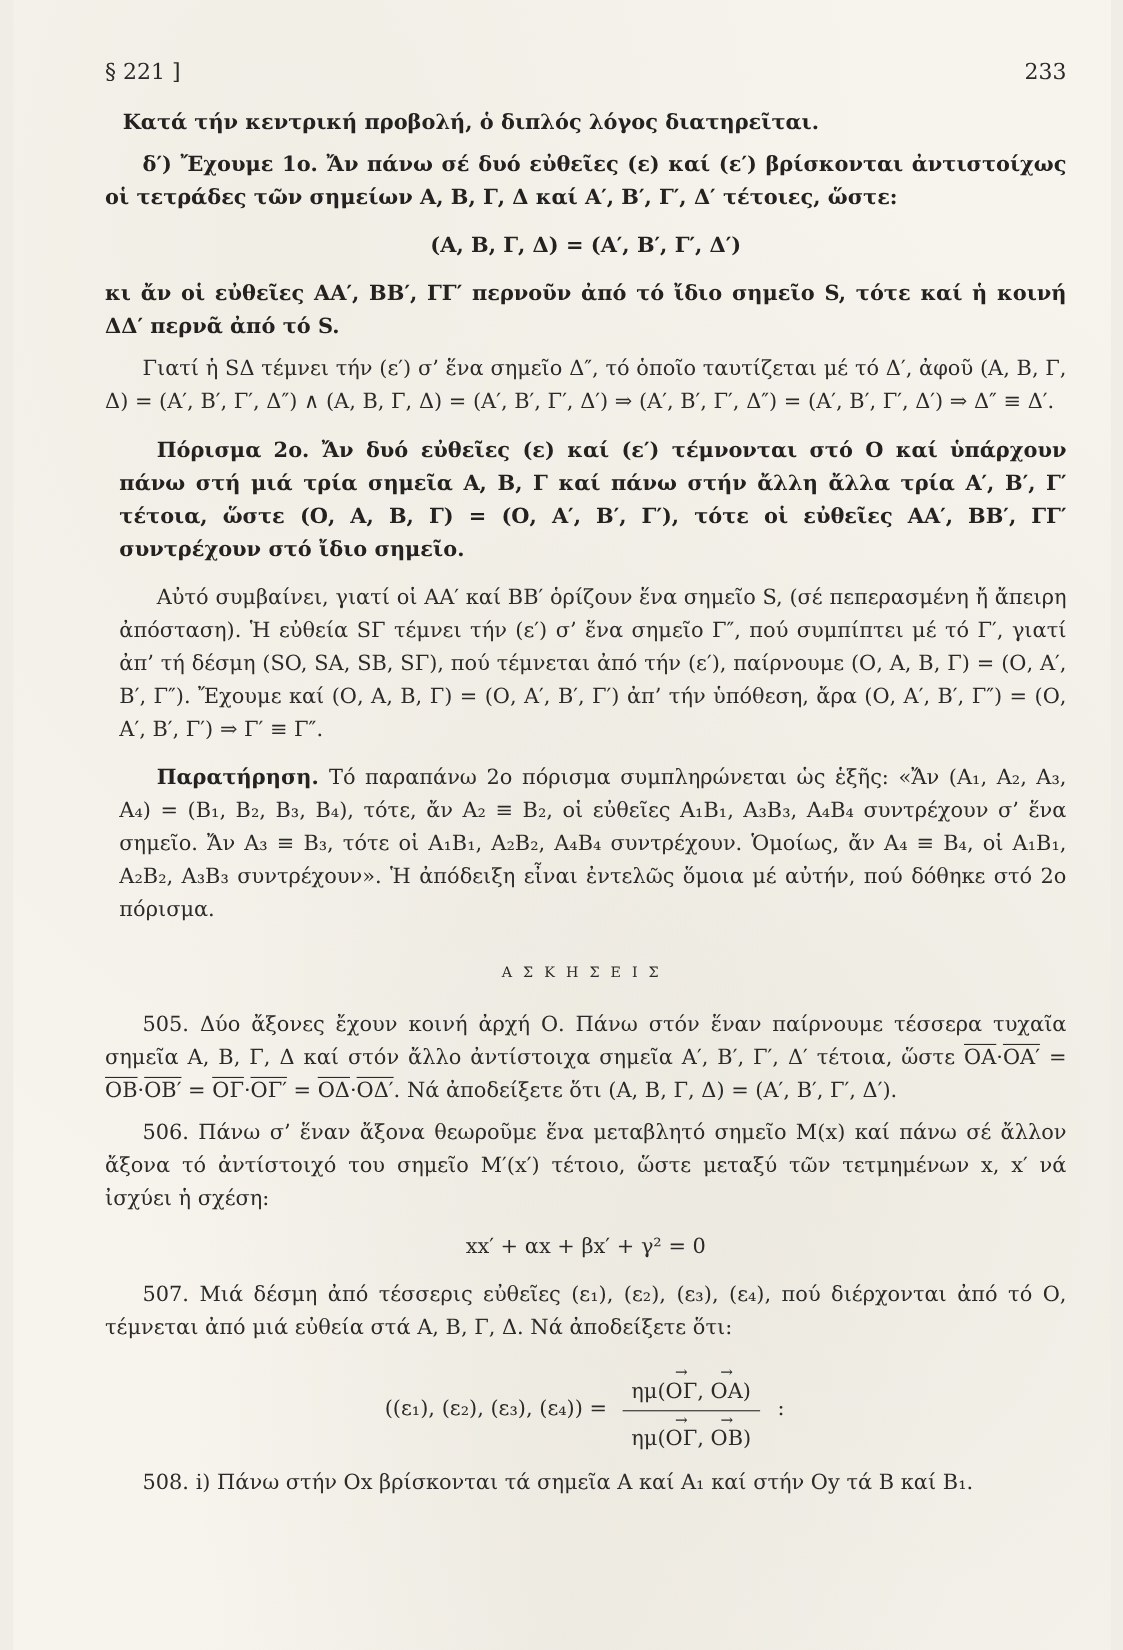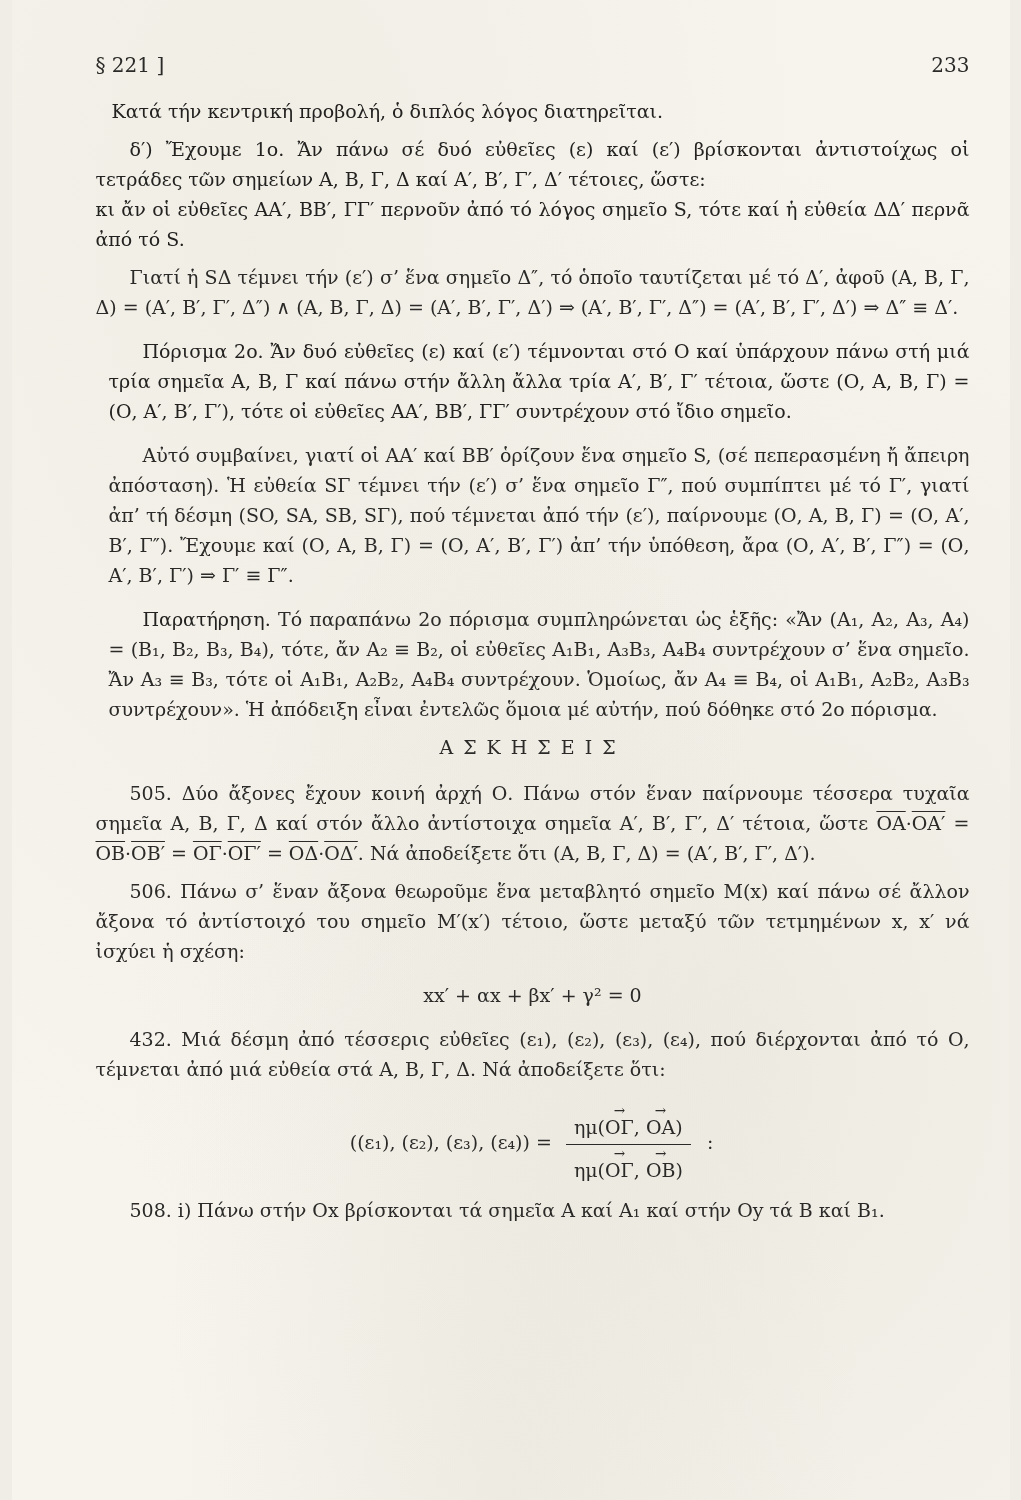--- a/index.html
+++ b/index.html
@@ -31,34 +31,34 @@
     align-items: baseline;
     font-size: 20px;
     margin-bottom: 16px;
   }
   .para {
     margin: 0;
     text-align: justify;
   }
   .indent   { text-indent: 34px; }
   .head-indent { text-indent: 16px; }
-  .b        { font-weight: 400; color: #232220; }
+  .b        { font-weight: 700; color: #232220; }
   .gap-sm   { margin-top: 8px; }
   .gap-md   { margin-top: 14px; margin-left: 13px; }
   .formula {
     text-align: center;
     margin-top: 14px;
     margin-bottom: 14px;
   }
   .exercises-heading {
     text-align: center;
     letter-spacing: 10px;
-    margin-top: 8px;
+    margin-top: 28px;
     margin-bottom: 16px;
-    font-size: 19px;
+    font-size: 13px;
   }
   .ov { text-decoration: overline; }
   .vec {
     position: relative;
     display: inline-block;
   }
   .vec::after {
     content: "→";
     position: absolute;
     left: 50%;
@@ -102,30 +102,31 @@
 <body>
 
 <div class="page">
   <div class="header">
     <span>§ 221 ]</span>
     <span>233</span>
   </div>
   <div>
       <p class="para head-indent b"><span class="b">Κατά τήν κεντρική προβολή, ὁ διπλός λόγος διατηρεῖται.</span></p>
       <p class="para indent b gap-sm"><span class="b">δ′) Ἔχουμε 1ο. </span><span class="b">Ἄν πάνω σέ δυό εὐθεῖες (ε) καί (ε′) βρίσκονται ἀντιστοίχως οἱ τετράδες τῶν σημείων Α, Β, Γ, Δ καί Α′, Β′, Γ′, Δ′ τέτοιες, ὥστε:</span></p>
-      <p class="para b"><span class="b">κι ἄν οἱ εὐθεῖες ΑΑ′, ΒΒ′, ΓΓ′ περνοῦν ἀπό τό λόγος σημεῖο S, τότε καί ἡ εὐθεία ΔΔ′ περνᾶ ἀπό τό S.</span></p>
+      <div class="formula b"><span class="b">(Α, Β, Γ, Δ) = (Α′, Β′, Γ′, Δ′)</span></div>
+      <p class="para b"><span class="b">κι ἄν οἱ εὐθεῖες ΑΑ′, ΒΒ′, ΓΓ′ περνοῦν ἀπό τό ἴδιο σημεῖο S, τότε καί ἡ κοινή ΔΔ′ περνᾶ ἀπό τό S.</span></p>
       <p class="para indent gap-sm"><span>Γιατί ἡ SΔ τέμνει τήν (ε′) σ’ ἕνα σημεῖο Δ″, τό ὁποῖο ταυτίζεται μέ τό Δ′, ἀφοῦ (Α, Β, Γ, Δ) = (Α′, Β′, Γ′, Δ″) ∧ (Α, Β, Γ, Δ) = (Α′, Β′, Γ′, Δ′) ⇒ (Α′, Β′, Γ′, Δ″) = (Α′, Β′, Γ′, Δ′) ⇒ Δ″ ≡ Δ′.</span></p>
       <p class="para indent b gap-md"><span class="b">Πόρισμα 2ο. </span><span class="b">Ἄν δυό εὐθεῖες (ε) καί (ε′) τέμνονται στό Ο καί ὑπάρχουν πάνω στή μιά τρία σημεῖα Α, Β, Γ καί πάνω στήν ἄλλη ἄλλα τρία Α′, Β′, Γ′ τέτοια, ὥστε (Ο, Α, Β, Γ) = (Ο, Α′, Β′, Γ′), τότε οἱ εὐθεῖες ΑΑ′, ΒΒ′, ΓΓ′ συντρέχουν στό ἴδιο σημεῖο.</span></p>
       <p class="para indent gap-md"><span>Αὐτό συμβαίνει, γιατί οἱ ΑΑ′ καί ΒΒ′ ὁρίζουν ἕνα σημεῖο S, (σέ πεπερασμένη ἤ ἄπειρη ἀπόσταση). Ἡ εὐθεία SΓ τέμνει τήν (ε′) σ’ ἕνα σημεῖο Γ″, πού συμπίπτει μέ τό Γ′, γιατί ἀπ’ τή δέσμη (SO, SA, SB, SΓ), πού τέμνεται ἀπό τήν (ε′), παίρνουμε (Ο, Α, Β, Γ) = (Ο, Α′, Β′, Γ″). Ἔχουμε καί (Ο, Α, Β, Γ) = (Ο, Α′, Β′, Γ′) ἀπ’ τήν ὑπόθεση, ἄρα (Ο, Α′, Β′, Γ″) = (Ο, Α′, Β′, Γ′) ⇒ Γ′ ≡ Γ″.</span></p>
       <p class="para indent gap-md"><span class="b">Παρατήρηση. </span><span>Τό παραπάνω 2ο πόρισμα συμπληρώνεται ὡς ἑξῆς: «Ἄν (Α₁, Α₂, Α₃, Α₄) = (Β₁, Β₂, Β₃, Β₄), τότε, ἄν Α₂ ≡ Β₂, οἱ εὐθεῖες Α₁Β₁, Α₃Β₃, Α₄Β₄ συντρέχουν σ’ ἕνα σημεῖο. Ἄν Α₃ ≡ Β₃, τότε οἱ Α₁Β₁, Α₂Β₂, Α₄Β₄ συντρέχουν. Ὁμοίως, ἄν Α₄ ≡ Β₄, οἱ Α₁Β₁, Α₂Β₂, Α₃Β₃ συντρέχουν». Ἡ ἀπόδειξη εἶναι ἐντελῶς ὅμοια μέ αὐτήν, πού δόθηκε στό 2ο πόρισμα.</span></p>
       <div class="exercises-heading"><span>ΑΣΚΗΣΕΙΣ</span></div>
       <p class="para indent gap-sm"><span>505. Δύο ἄξονες ἔχουν κοινή ἀρχή Ο. Πάνω στόν ἕναν παίρνουμε τέσσερα τυχαῖα σημεῖα Α, Β, Γ, Δ καί στόν ἄλλο ἀντίστοιχα σημεῖα Α′, Β′, Γ′, Δ′ τέτοια, ὥστε </span><span class="ov">ΟΑ</span><span>·</span><span class="ov">ΟΑ′</span><span> = </span><span class="ov">ΟΒ</span><span>·</span><span class="ov">ΟΒ′</span><span> = </span><span class="ov">ΟΓ</span><span>·</span><span class="ov">ΟΓ′</span><span> = </span><span class="ov">ΟΔ</span><span>·</span><span class="ov">ΟΔ′</span><span>. Νά ἀποδείξετε ὅτι (Α, Β, Γ, Δ) = (Α′, Β′, Γ′, Δ′).</span></p>
       <p class="para indent gap-sm"><span>506. Πάνω σ’ ἕναν ἄξονα θεωροῦμε ἕνα μεταβλητό σημεῖο Μ(x) καί πάνω σέ ἄλλον ἄξονα τό ἀντίστοιχό του σημεῖο Μ′(x′) τέτοιο, ὥστε μεταξύ τῶν τετμημένων x, x′ νά ἰσχύει ἡ σχέση:</span></p>
       <div class="formula"><span>xx′ + αx + βx′ + γ² = 0</span></div>
-      <p class="para indent gap-sm"><span>432. Μιά δέσμη ἀπό τέσσερις εὐθεῖες (ε₁), (ε₂), (ε₃), (ε₄), πού διέρχονται ἀπό τό Ο, τέμνεται ἀπό μιά εὐθεία στά Α, Β, Γ, Δ. Νά ἀποδείξετε ὅτι:</span></p>
+      <p class="para indent gap-sm"><span>507. Μιά δέσμη ἀπό τέσσερις εὐθεῖες (ε₁), (ε₂), (ε₃), (ε₄), πού διέρχονται ἀπό τό Ο, τέμνεται ἀπό μιά εὐθεία στά Α, Β, Γ, Δ. Νά ἀποδείξετε ὅτι:</span></p>
       <div class="fraction-formula">
         <span>((ε₁), (ε₂), (ε₃), (ε₄)) = </span>
         <span class="frac">
           <span class="num"><span>ημ(</span><span class="vec">ΟΓ</span><span>, </span><span class="vec">ΟΑ</span><span>)</span></span>
           <span class="den"><span>ημ(</span><span class="vec">ΟΓ</span><span>, </span><span class="vec">ΟΒ</span><span>)</span></span>
         </span>
         <span class="frac-sep">:</span>
       </div>
       <p class="para indent gap-sm"><span>508. i) Πάνω στήν Οx βρίσκονται τά σημεῖα Α καί Α₁ καί στήν Οy τά Β καί Β₁.</span></p>
     </div>

